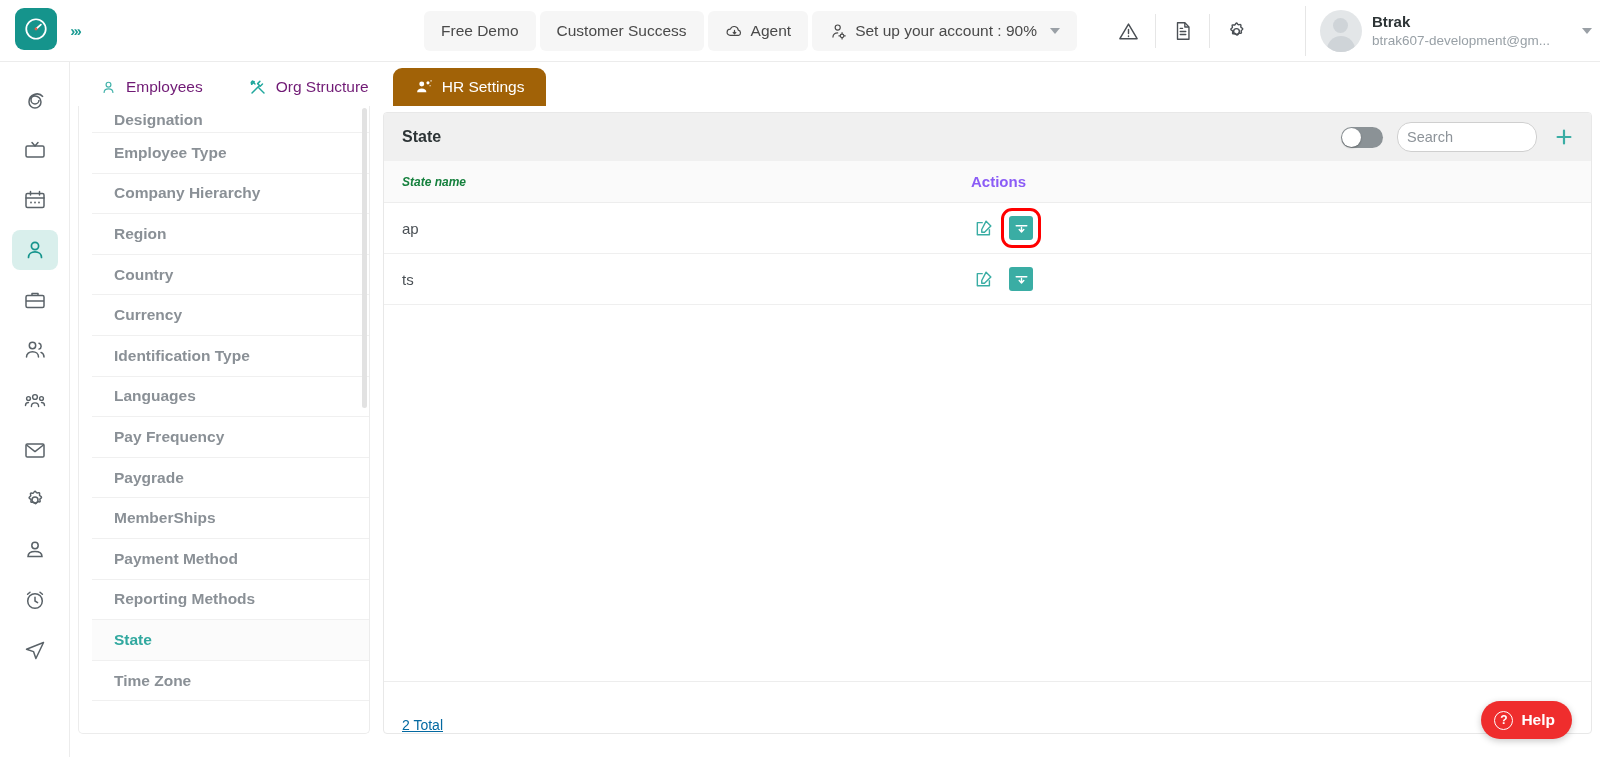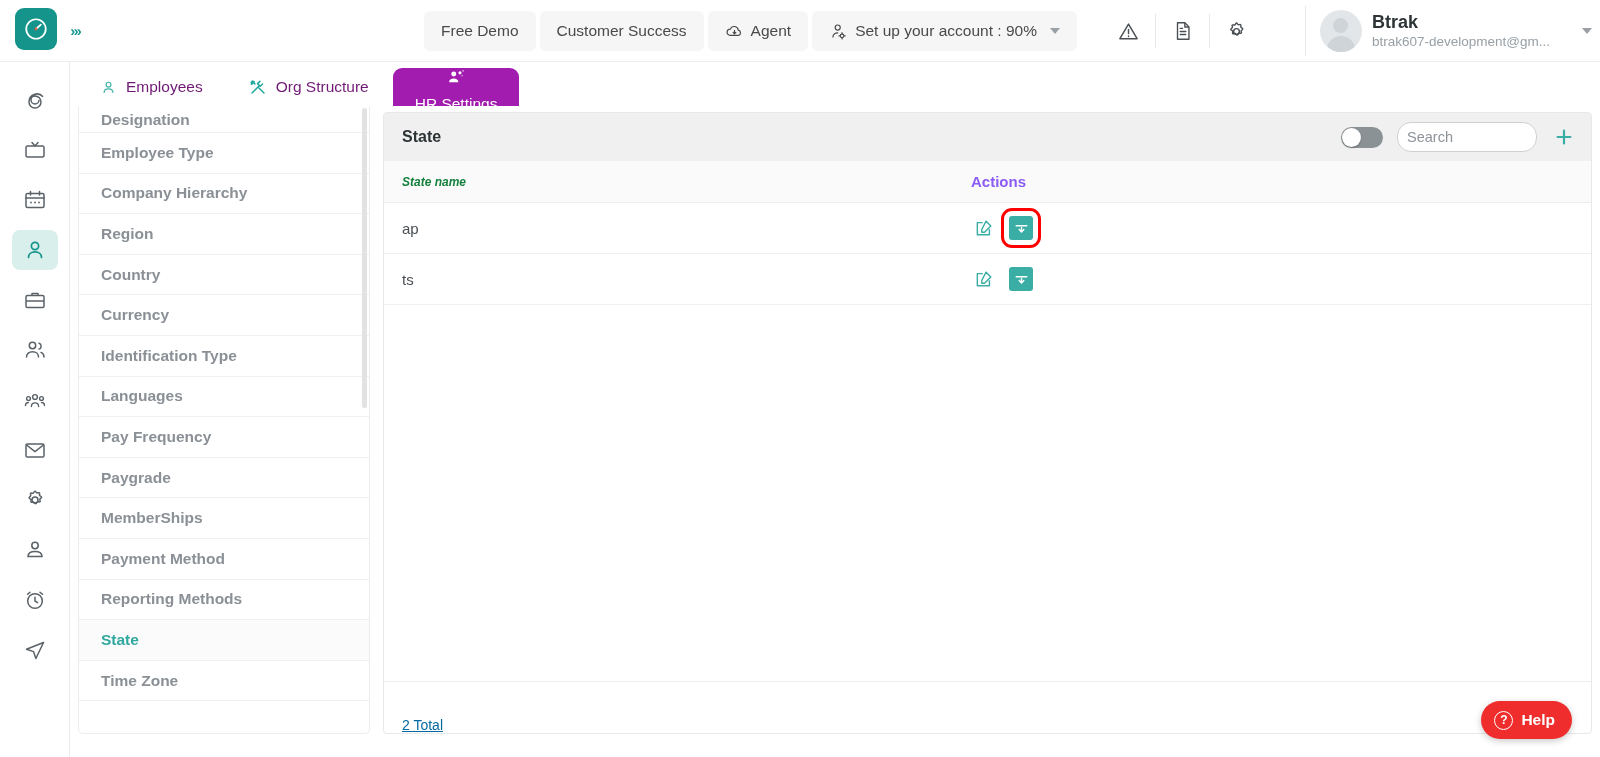--- a/index.html
+++ b/index.html
@@ -54,21 +54,21 @@
     overflow: hidden; position: relative; flex: 0 0 auto;
   }
   .avatar::before {
     content:""; position:absolute; width:15px; height:15px; border-radius:50%;
     background:#cfd4d8; left:13.5px; top:8px;
   }
   .avatar::after {
     content:""; position:absolute; width:28px; height:17px; border-radius:14px 14px 0 0;
     background:#cfd4d8; left:7px; top:26px;
   }
-  .pname { font-size: 18px; font-weight: 700; color: #2d3436; line-height: 1.25; }
+  .pname { font-size: 15px; font-weight: 700; color: #2d3436; line-height: 1.25; }
   .pmail { font-size: 13.5px; color: #98a0a6; line-height: 1.3; }
   .caret-dn {
     width: 0; height: 0; border-left: 5px solid transparent; border-right: 5px solid transparent;
     border-top: 6px solid #9aa0a6; margin-left: 22px;
   }
 
   
   .rail {
     position: absolute; left: 0; top: 62px; width: 70px; height: 695px;
     background: #ffffff; border-right: 1px solid #ececec;
@@ -81,27 +81,27 @@
   }
   .rail-item.active { background: #d9efec; color: #15948c; }
 
   
   .tabs { position: absolute; left: 78px; top: 68px; display: flex; align-items: flex-end; gap: 2px; }
   .tab {
     height: 38px; padding: 0 22px; border-radius: 9px 9px 0 0;
     background: #ffffff; display: flex; align-items: center; gap: 9px;
     font-size: 15.5px; color: #701a75;
   }
-  .tab.active { background: #a21caf; color: #ffffff; flex-direction: column; }
+  .tab.active { background: #a16207; color: #ffffff; }
 
   
   .menu-wrap {
     position: absolute; left: 78px; top: 106px; width: 292px; height: 628px;
     background: #ffffff; border: 1px solid #ececec; border-top: none;
-    border-radius: 0 0 5px 5px; overflow: hidden;
+    border-radius: 0 0 5px 5px; overflow: hidden; padding-left: 13px;
   }
   .menu-scroll { height: 100%; overflow: hidden; }
   .menu-item {
     height: 40.6px; padding: 0 22px; display: flex; align-items: center;
     font-size: 15.5px; color: #8a9096; border-bottom: 1px solid #f0f0f0;
     font-weight: 600;
   }
   .menu-item.active { color: #31a89f; background: #fbfbfb; }
   .menu-item.clipped { align-items: flex-end; height: 27px; padding-bottom: 3px; }
   .menu-sb {

